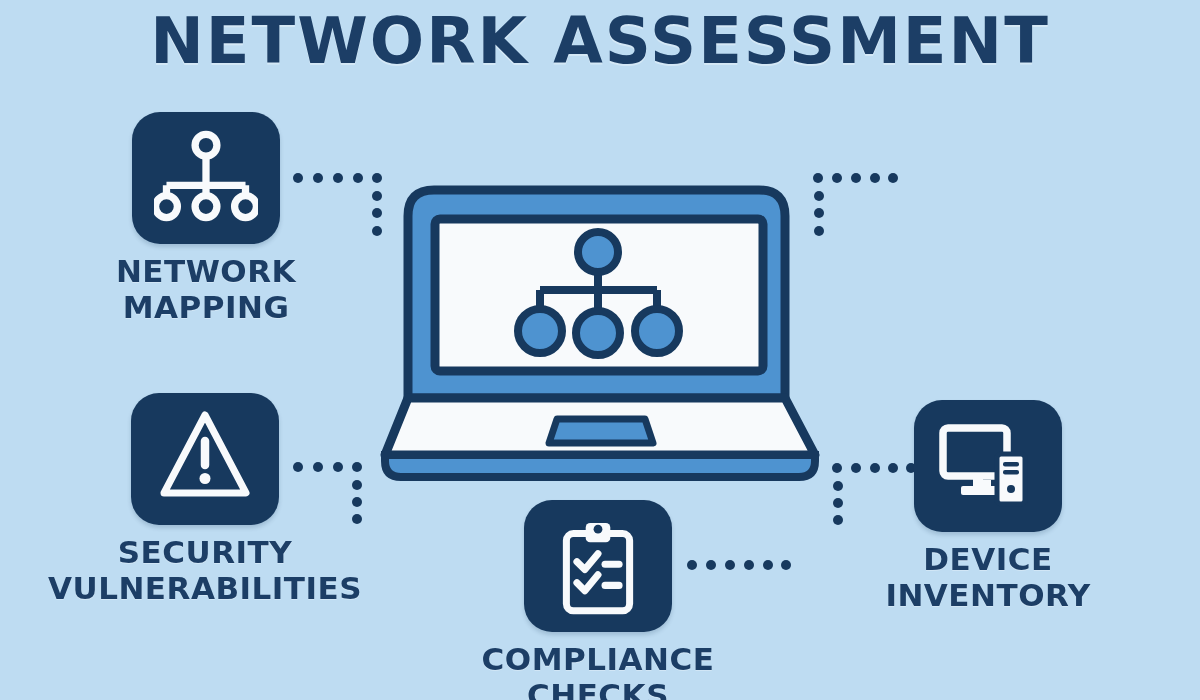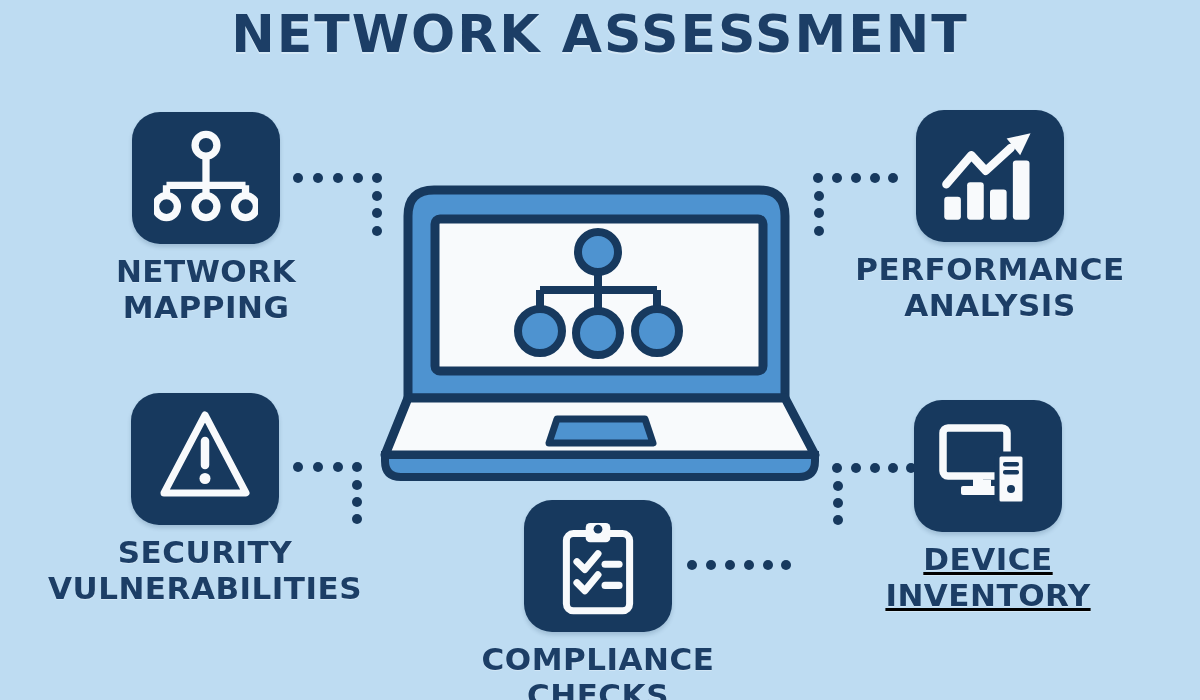--- a/index.html
+++ b/index.html
@@ -13,21 +13,21 @@
   html,body{width:1200px;height:700px;}
   body{
     background:var(--background);
     font-family:"DejaVu Sans","Liberation Sans",sans-serif;
     overflow:hidden;
   }
   .canvas{position:relative;width:1200px;height:700px;}
   .title{
     position:absolute;top:4px;left:0;right:0;
     text-align:center;
-    font-size:52px;font-weight:bold;
+    font-size:64px;font-weight:bold;
     letter-spacing:2px;
     color:var(--text);
     text-shadow:0 2px 0 rgba(255,255,255,0.35);
   }
   .connectors{position:absolute;left:0;top:0;pointer-events:none;}
   .connectors circle{fill:var(--navy);}
   .node{position:absolute;display:flex;flex-direction:column;align-items:center;}
   .icon-box{
     width:148px;height:132px;
     background:var(--navy);
@@ -136,48 +136,34 @@
         <circle class="f-none s-white" stroke-width="7" cx="50" cy="18.5" r="10.5"></circle>
         <circle class="f-none s-white" stroke-width="7" cx="12" cy="77.5" r="10.5"></circle>
         <circle class="f-none s-white" stroke-width="7" cx="50" cy="77.5" r="10.5"></circle>
         <circle class="f-none s-white" stroke-width="7" cx="88" cy="77.5" r="10.5"></circle>
       </svg>
     </div>
     <div class="node-label">NETWORK
 MAPPING</div>
   </div>
 
-  <div class="node" style="left:840px;top:110px;width:300px;">
-    <div class="icon-box">
-      <svg width="104" height="104" viewBox="0 0 100 100">
-        <rect class="f-white" x="6" y="70" width="16" height="22" rx="3"></rect>
-        <rect class="f-white" x="28" y="56" width="16" height="36" rx="3"></rect>
-        <rect class="f-white" x="50" y="63" width="16" height="29" rx="3"></rect>
-        <rect class="f-white" x="72" y="35" width="16" height="57" rx="3"></rect>
-        <path class="f-none s-white" stroke-width="8" stroke-linecap="round" stroke-linejoin="round" d="M8,58 L32,30 L46,45 L70,23"></path>
-        <polygon class="f-white" points="89,9 79,30 66,14"></polygon>
-      </svg>
-    </div>
-    <div class="node-label">PERFORMANCE
-ANALYSIS</div>
-  </div>
 
   <div class="node" style="left:54px;top:393px;width:302px;">
     <div class="icon-box">
       <svg width="108" height="100" viewBox="0 0 100 100">
         <path class="f-none s-white" stroke-width="7" stroke-linejoin="round" d="M50,6 L91,84 H9 Z"></path>
         <path class="f-none s-white" stroke-width="8.5" stroke-linecap="round" d="M50,32 V56"></path>
         <circle class="f-white" cx="50" cy="69.5" r="5.5"></circle>
       </svg>
     </div>
     <div class="node-label">SECURITY
 VULNERABILITIES</div>
   </div>
 
-  <div class="node" style="left:838px;top:400px;width:300px;text-decoration:underline;">
+  <div class="node" style="left:838px;top:400px;width:300px;">
     <div class="icon-box">
       <svg width="106" height="100" viewBox="0 0 106 100">
         <rect class="f-none s-white" stroke-width="7.5" x="8" y="12" width="64" height="48" rx="5"></rect>
         <rect class="f-white" x="38" y="60" width="10" height="12"></rect>
         <rect class="f-white" x="48" y="64" width="8" height="8"></rect>
         <rect class="f-white" x="26" y="70" width="36" height="9" rx="2"></rect>
         <rect class="f-white s-navy" stroke-width="5" x="62" y="38" width="28" height="50" rx="4"></rect>
         <rect class="f-navy" x="68" y="46" width="16" height="4.5" rx="2"></rect>
         <rect class="f-navy" x="68" y="54" width="16" height="4.5" rx="2"></rect>
         <circle class="f-navy" cx="76" cy="73" r="4"></circle>

